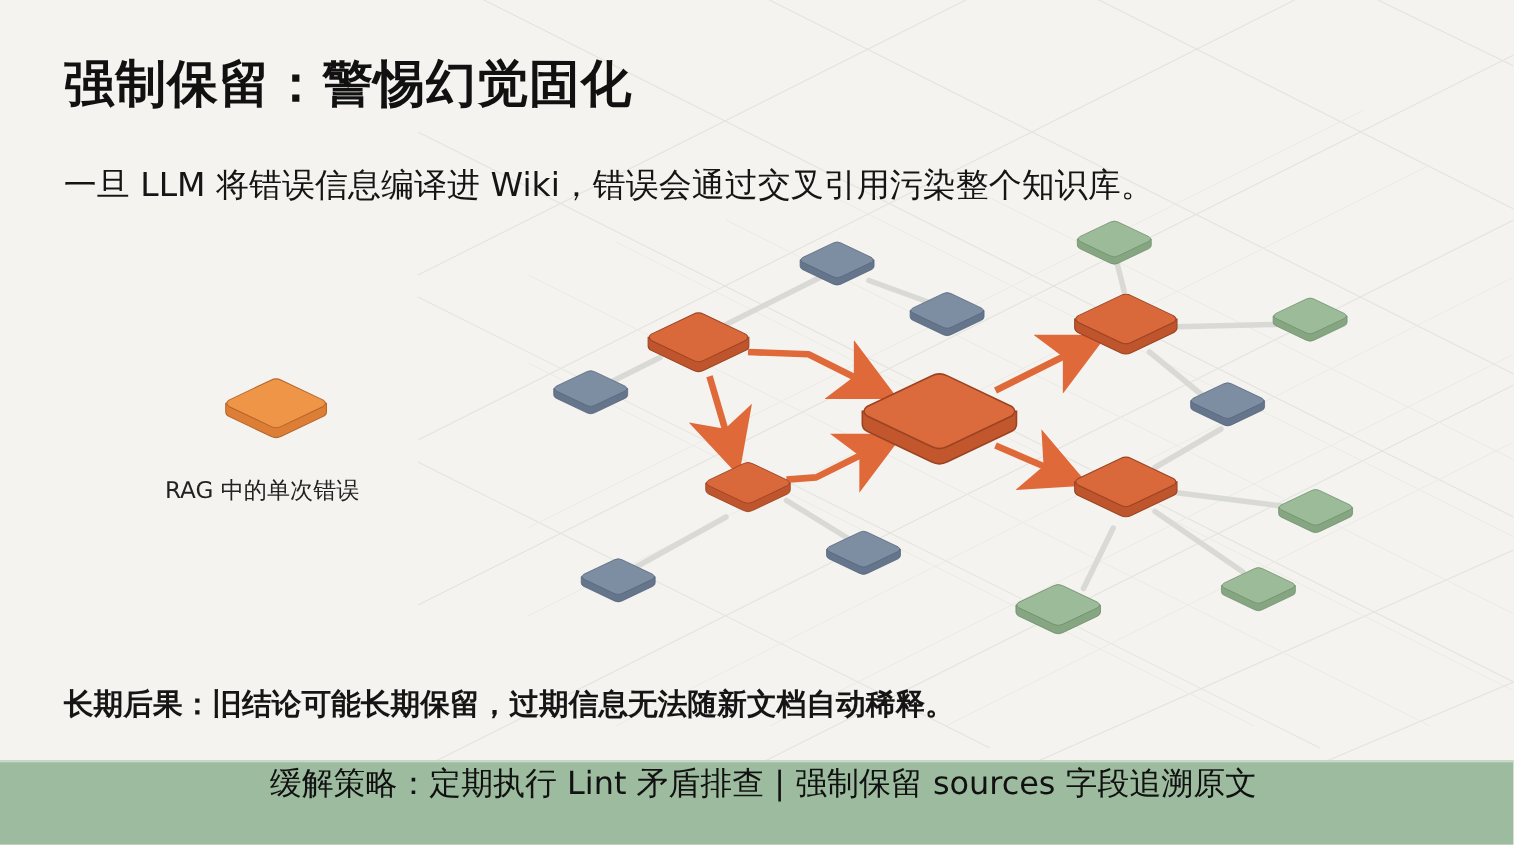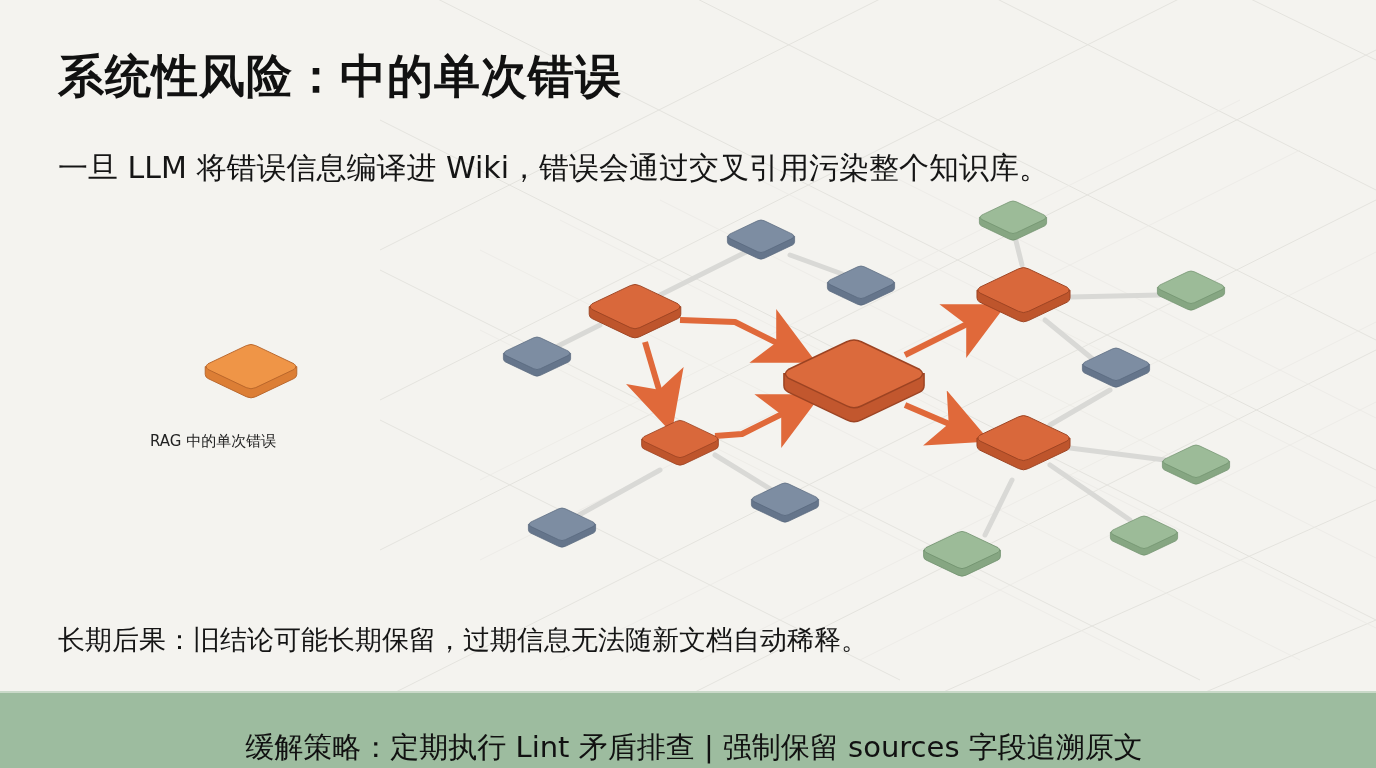--- a/index.html
+++ b/index.html
@@ -16,52 +16,52 @@
     font-size: 46px; font-weight: bold; letter-spacing: 1px;
     color: #111; white-space: nowrap;
   }
   .subtitle {
     position: absolute; left: 58px; top: 148px;
     font-size: 30px; color: #151515; white-space: nowrap;
   }
   .diagram { position: absolute; left: 0; top: 0; width: 1376px; height: 691px; }
   .rag-label {
     position: absolute; left: 150px; top: 432px;
-    font-size: 15px; color: #222; white-space: nowrap;
+    font-size: 21px; color: #222; white-space: nowrap;
   }
   .consequence {
     position: absolute; left: 58px; top: 622px;
-    font-size: 27px; color: #151515; white-space: nowrap;
+    font-size: 27px; color: #151515; white-space: nowrap; font-weight: bold;
   }
   .banner {
     position: absolute; left: 0; top: 691px; width: 1376px; height: 77px;
     background: #9dbc9f;
     border-top: 2px solid #c9d9c8;
-    display: flex; align-items: flex-end; justify-content: center;
+    display: flex; align-items: flex-start; justify-content: center;
   }
   .banner-text {
     font-size: 29px; color: #111; white-space: nowrap;
     padding-left: 12px;
   }
 </style>
 </head>
 <body>
 
 <svg class="bg-grid" viewBox="0 0 1376 691">
   <g stroke="#e4e3de" stroke-width="1" fill="none">
     <path d="M380 250 L1376 -250 M380 400 L1376 -100 M380 550 L1376 50 M380 700 L1376 200 M480 800 L1376 350 M700 800 L1376 500 M950 800 L1376 620"></path>
     <path d="M380 120 L1376 620 M380 -30 L1376 470 M600 -50 L1376 340 M900 -50 L1376 190 M1150 -50 L1376 60 M380 270 L1200 680 M380 420 L900 680"></path>
   </g>
   <g stroke="#ebeae5" stroke-width="0.8" fill="none">
     <path d="M480 250 L1300 660 M480 330 L1140 660 M560 220 L1376 628 M660 200 L1376 558 M760 180 L1376 488 M860 160 L1376 418"></path>
     <path d="M480 560 L1300 150 M480 480 L1240 100 M560 660 L1376 252 M700 660 L1376 322 M860 660 L1376 402"></path>
   </g>
 </svg>
 
-<div class="title">系统性风险：中的单次错误</div>
+<div class="title">强制保留：警惕幻觉固化</div>
 <div class="subtitle">一旦 LLM 将错误信息编译进 Wiki，错误会通过交叉引用污染整个知识库。</div>
 
 <svg class="diagram" viewBox="0 0 1376 691">
   <defs>
     <marker id="arrowhead" markerWidth="10" markerHeight="10" refX="6" refY="5" orient="auto" markerUnits="strokeWidth">
       <path d="M0 0 L10 5 L0 10 L2.5 5 Z" fill="#e0693a"></path>
     </marker>
     <symbol id="tile" viewBox="-100 -60 200 130">
       <path d="M-96 0 L-96 16 Q-96 22 -90 25 L-10 63 Q0 68 10 63 L90 25 Q96 22 96 16 L96 0 Z" fill="var(--side)" stroke="var(--edge)" stroke-width="2"></path>
       <path d="M-90 -6 L-10 -44 Q0 -49 10 -44 L90 -6 Q98 0 90 6 L10 44 Q0 49 -10 44 L-90 6 Q-98 0 -90 -6 Z" fill="var(--top)" stroke="var(--edge)" stroke-width="2"></path>

